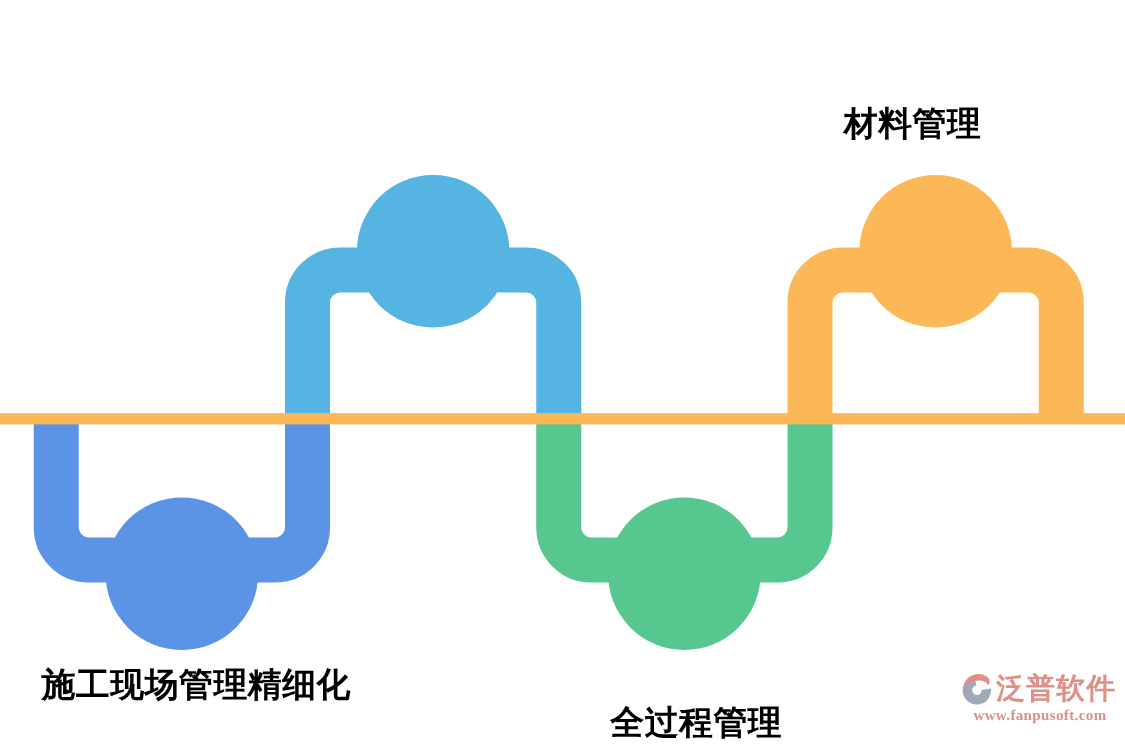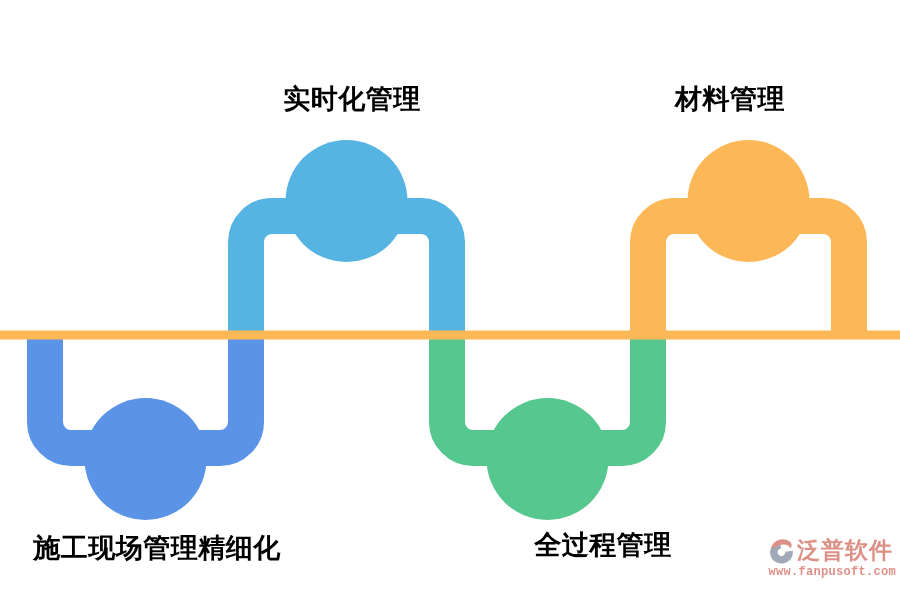--- a/index.html
+++ b/index.html
@@ -28,21 +28,21 @@
     font-size: 27px;
     font-weight: bold;
     color: #000000;
     white-space: nowrap;
     line-height: 1;
     letter-spacing: 0.5px;
   }
   .label-realtime      { left: 352px; top: 86px; }
   .label-material      { left: 730px; top: 86px; }
   .label-construction  { left: 157px; top: 535px; }
-  .label-wholeprocess  { left: 557px; top: 532px; margin-left: 46px; }
+  .label-wholeprocess  { left: 557px; top: 565px; }
 
   .brand-logo {
     position: absolute;
     left: 768px;
     top: 537px;
     width: 128px;
   }
   .logo-row {
     display: flex;
     align-items: center;
@@ -55,26 +55,26 @@
   .logo-name {
     font-size: 23px;
     font-weight: bold;
     color: #DD9086;
     letter-spacing: 1px;
     white-space: nowrap;
     line-height: 1.1;
   }
   .logo-url {
     margin-top: 1px;
-    font-family: Liberation Mono, monospace;
+    font-family: Liberation Serif, serif;
     font-size: 12px;
     font-weight: bold;
     color: #DD9086;
     letter-spacing: 0.3px;
-    text-align: right;
+    text-align: center;
     white-space: nowrap;
   }
 </style>
 </head>
 <body>
 
 <div class="canvas">
 
   <svg class="wave-svg" width="900" height="600" viewBox="0 0 900 600" xmlns="http://www.w3.org/2000/svg">
 
@@ -87,21 +87,20 @@
     <path d="M 648 335 L 648 242 A 26 26 0 0 1 674 216 L 823 216 A 26 26 0 0 1 849 242 L 849 335" fill="none" stroke-width="36" stroke="#FCB857"></path>
 
     <circle cx="145.5" cy="459" r="61" fill="#5B93E6"></circle>
     <circle cx="346.5" cy="201" r="61" fill="#56B4E2"></circle>
     <circle cx="547.5" cy="459" r="61" fill="#55C78F"></circle>
     <circle cx="748.5" cy="201" r="61" fill="#FCB857"></circle>
 
     <rect x="0" y="330.5" width="900" height="9" fill="#FCB857"></rect>
   </svg>
 
-  <div class="node-label label-realtime">实时化管理</div>
 
   <div class="node-label label-material">材料管理</div>
 
   <div class="node-label label-construction">施工现场管理精细化</div>
 
   <div class="node-label label-wholeprocess">全过程管理</div>
 
   <div class="brand-logo">
     <div class="logo-row">
       <svg class="logo-icon" width="27" height="27" viewBox="0 0 32 32" xmlns="http://www.w3.org/2000/svg">

